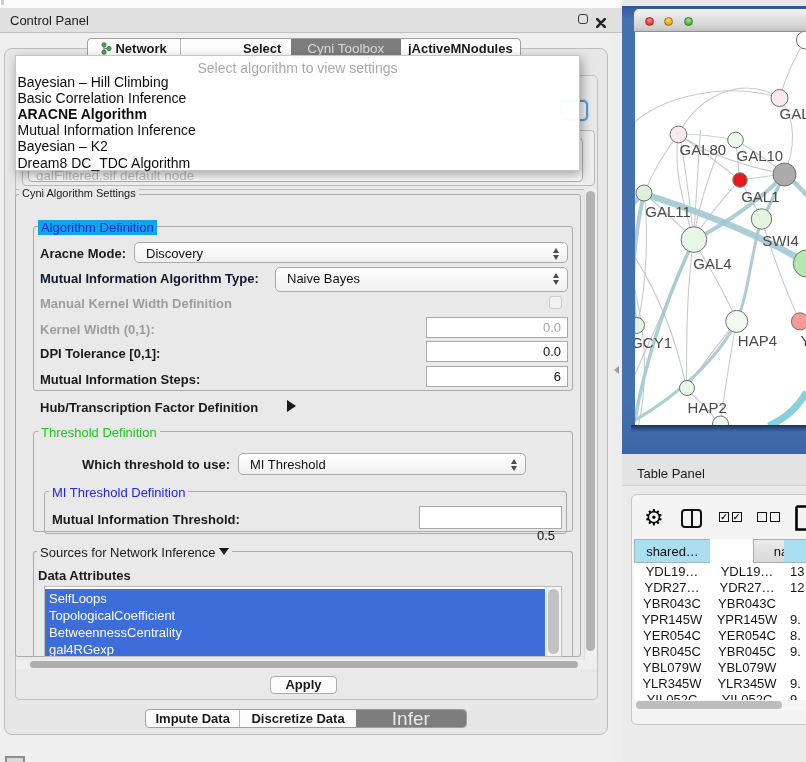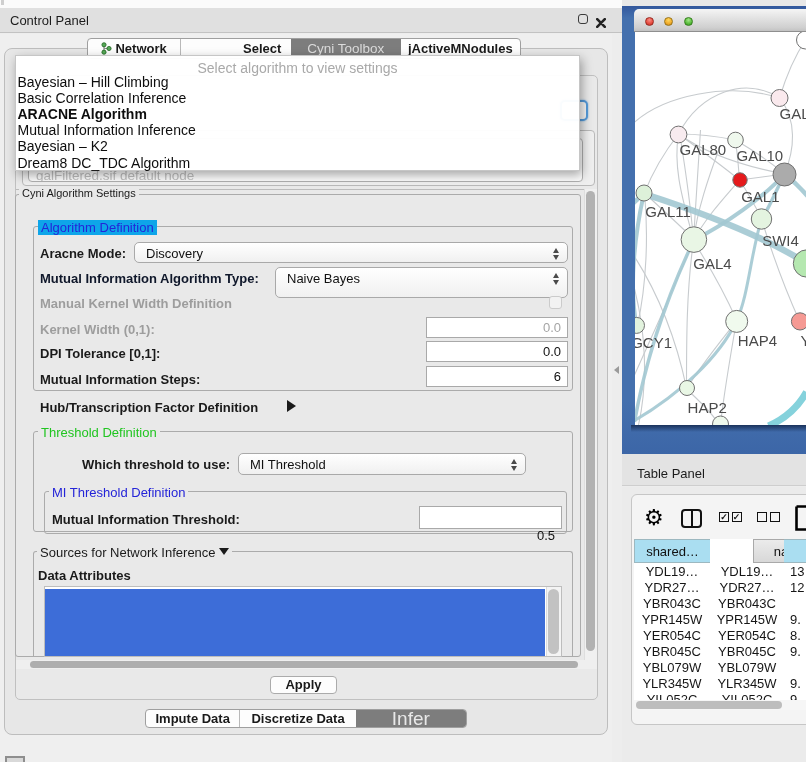--- a/index.html
+++ b/index.html
@@ -48,21 +48,21 @@
 <div class="abs" style="left:33px;top:226px;width:540px;height:165px;border:1px solid #ababab;border-radius:3px;"></div>
 <div class="abs" style="left:38px;top:219.5px;background:#0ea5e9;padding:0 3px;font-size:13px;color:#2424d8;">Algorithm Definition</div>
 
 <div class="abs bold" style="left:40px;top:246px;font-size:13px;color:#1a1a1a;">Aracne Mode:</div>
 <div class="combo abs" style="left:134px;top:242px;width:434px;height:21px;">
     <span>Discovery</span>
     <i class="au"></i>
     <i class="ad"></i>
   </div>
 <div class="abs bold" style="left:40px;top:271px;font-size:13px;color:#0f172a;">Mutual Information Algorithm Type:</div>
-<div class="combo abs" style="left:275px;top:267px;width:293px;height:31px;">
+<div class="combo abs" style="left:275px;top:267px;width:293px;height:25px;">
     <span>Naive Bayes</span>
     <i class="au"></i>
     <i class="ad"></i>
   </div>
 <div class="abs bold" style="left:40px;top:296px;font-size:13px;color:#9d9d9d;">Manual Kernel Width Definition</div>
 <div class="abs" style="left:549px;top:296px;width:13px;height:13px;background:#f2f2f2;border:1px solid #cbcbcb;border-radius:3px;"></div>
 <div class="abs bold" style="left:40px;top:322px;font-size:13px;color:#9d9d9d;">Kernel Width (0,1):</div>
 <div class="field abs" style="left:426px;top:317px;width:142px;height:21px;color:#a5a5a5;">0.0</div>
 <div class="abs bold" style="left:40px;top:346px;font-size:13px;color:#1a1a1a;">DPI Tolerance [0,1]:</div>
 <div class="field abs" style="left:426px;top:341px;width:142px;height:21px;color:#111;">0.0</div>
@@ -85,20 +85,21 @@
 <div class="abs" style="left:49px;top:484.5px;background:#e9e9e9;padding:0 3px;font-size:13px;color:#2424d8;">MI Threshold Definition</div>
 <div class="abs bold" style="left:52px;top:512px;font-size:13px;color:#1a1a1a;">Mutual Information Threshold:</div>
 <div class="field abs" style="left:419px;top:506px;width:143px;height:23px;color:#111;padding-top:21px;">0.5</div>
 
 <div class="abs" style="left:33px;top:551px;width:540px;height:106px;border:1px solid #ababab;border-radius:3px 3px 0 0;border-bottom:none;"></div>
 <div class="abs" style="left:37px;top:545px;background:#e9e9e9;padding:0 3px;font-size:13px;color:#1a1a1a;">Sources for Network Inference <span style="display:inline-block;width:0;height:0;border-top:7px solid #1a1a1a;border-left:5.5px solid transparent;border-right:5.5px solid transparent;vertical-align:2px;"></span></div>
 <div class="abs bold" style="left:38px;top:568px;font-size:13px;color:#1a1a1a;">Data Attributes</div>
 
 <div class="abs" style="left:44px;top:586px;width:518px;height:71px;background:#fff;border:1px solid #bdbdbd;overflow:hidden;">
   <div style="position:absolute;left:0;top:2px;width:500px;height:68px;background:#3d6dd8;"></div>
+  <div class="abs" style="left:4px;top:3px;font-size:13px;color:#fff;line-height:17px;">SelfLoops<br>TopologicalCoefficient<br>BetweennessCentrality<br>gal4RGexp</div>
   <div class="abs" style="left:501px;top:0;width:17px;height:71px;background:#f4f4f4;border-left:1px solid #dcdcdc;"></div>
   <div class="abs" style="left:503px;top:2px;width:11px;height:65px;background:#c2c2c2;border-radius:6px;"></div>
 </div>
 
 <div class="abs" style="left:16px;top:660px;width:581px;height:9px;background:#efefef;"></div>
 <div class="abs" style="left:30px;top:661px;width:548px;height:7px;background:#aeaeae;border-radius:4px;"></div>
 
 <div class="abs" style="left:584px;top:189px;width:13px;height:471px;background:#f0f0f0;border-left:1px solid #dedede;"></div>
 <div class="abs" style="left:585.5px;top:191px;width:9px;height:460px;background:#b2b2b2;border-radius:5px;"></div>
 

